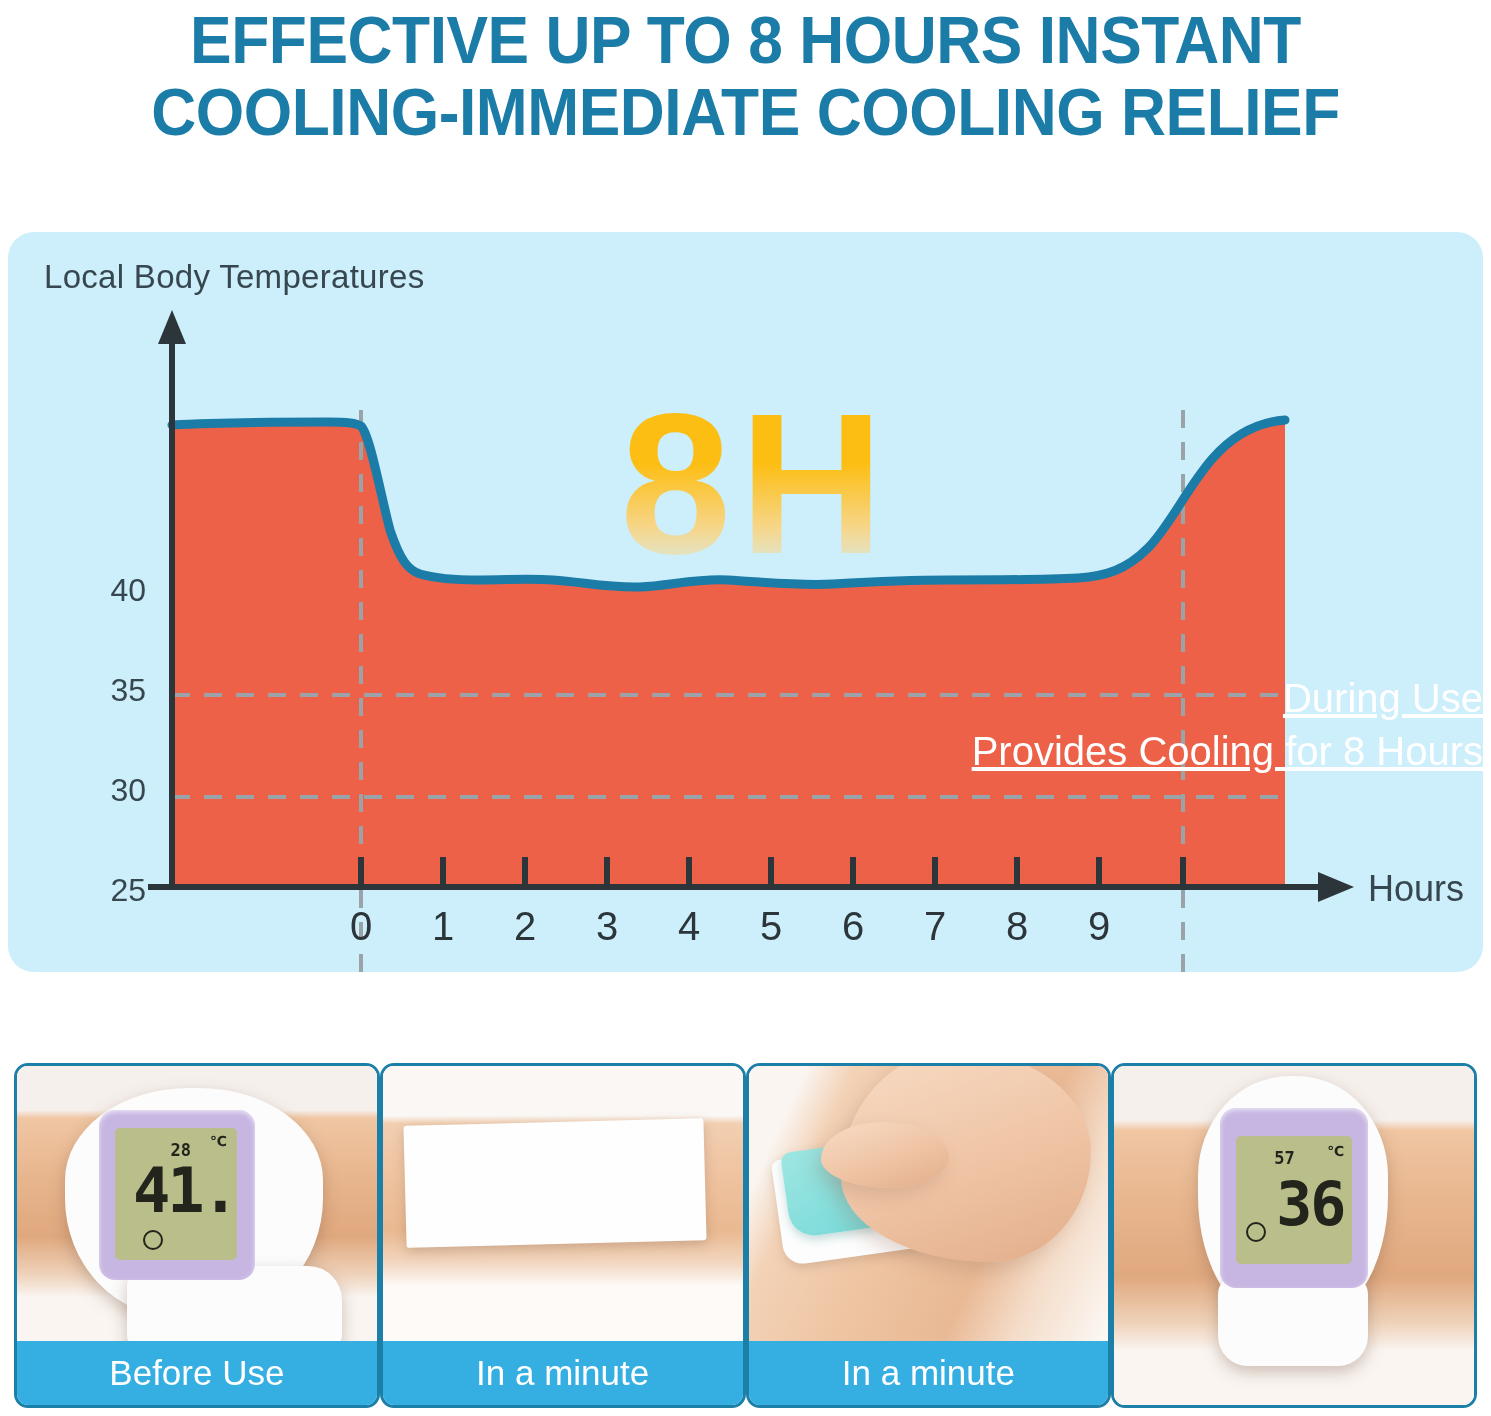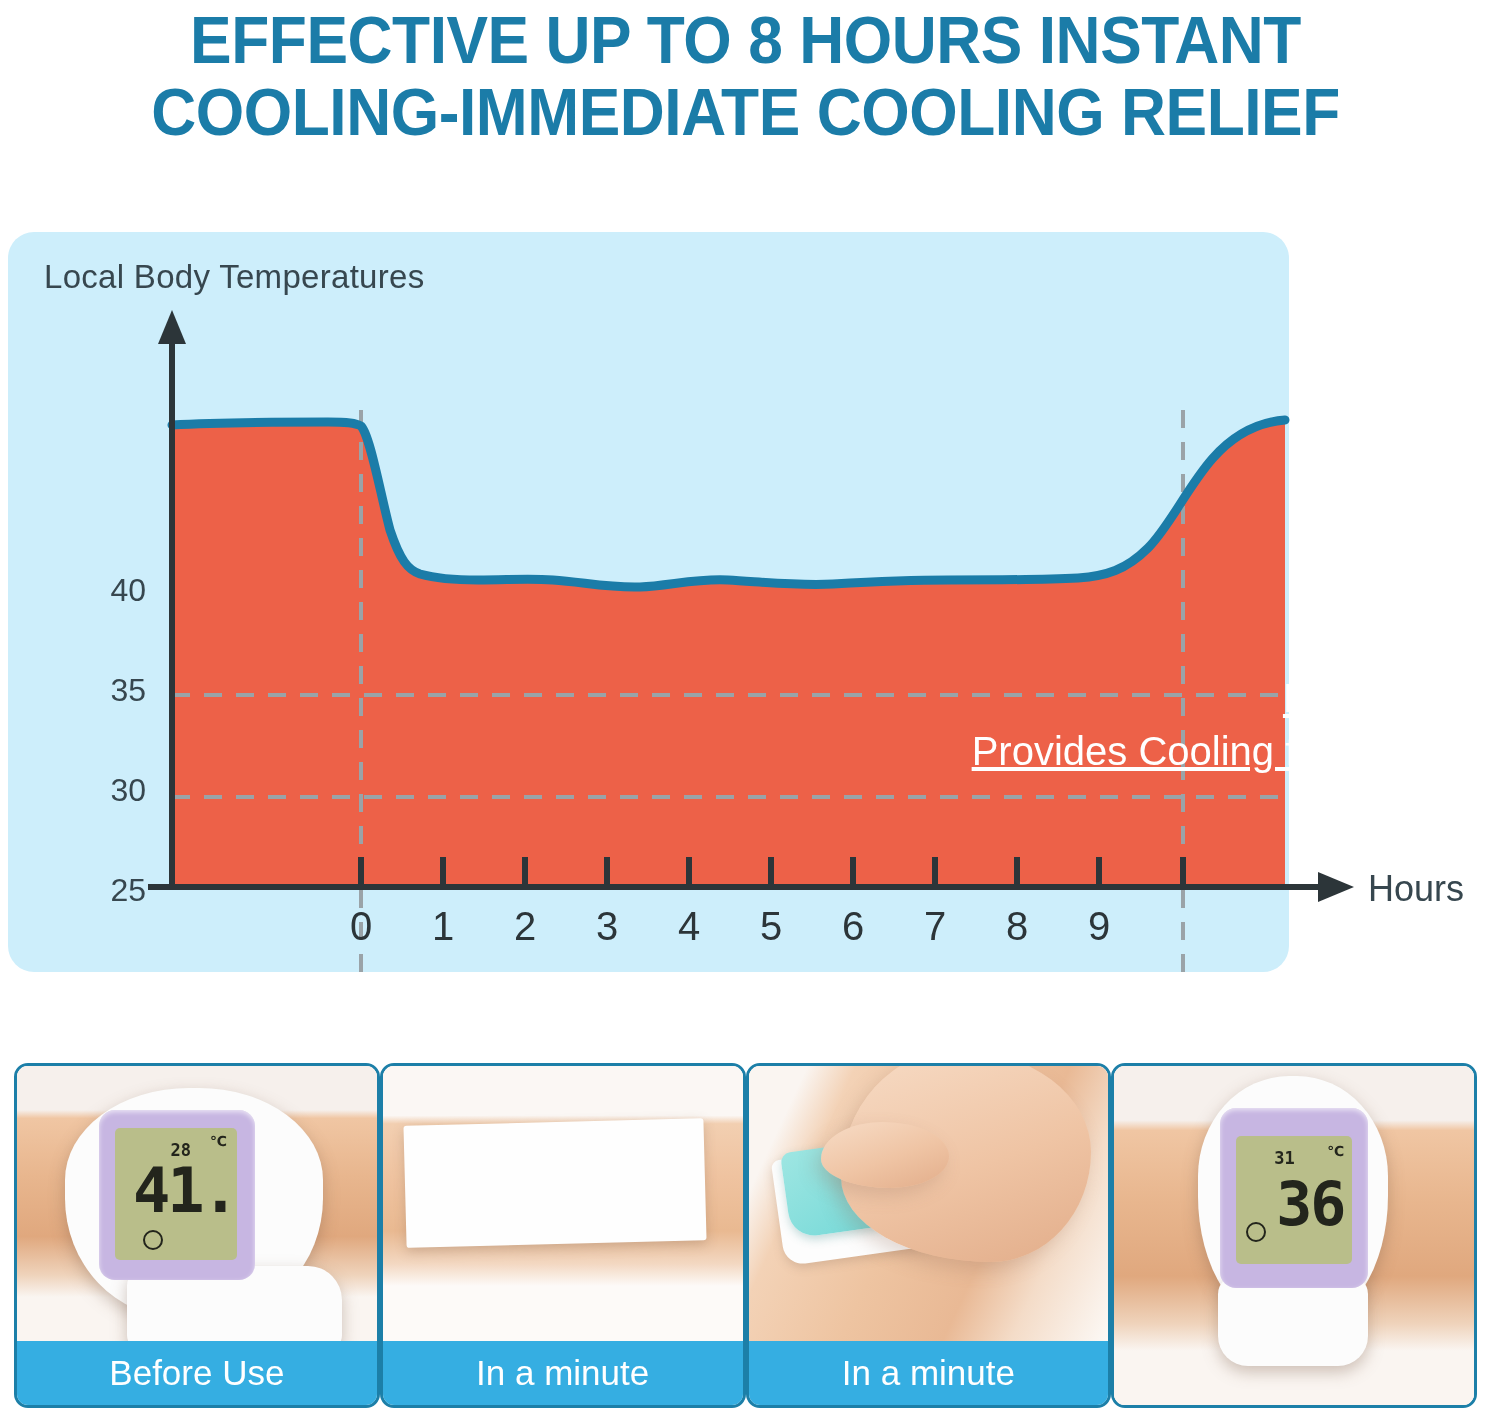--- a/index.html
+++ b/index.html
@@ -30,21 +30,21 @@
     transform-origin: center top;
     white-space: nowrap;
   }
   .headline .line { display: block; }
 
   
   .chart-panel {
     position: absolute;
     left: 8px;
     top: 232px;
-    width: 1281px;
+    width: 1475px;
     height: 740px;
     background: #CDEEFB;
     border-radius: 26px;
   }
 
   .chart-title {
     position: absolute;
     left: 36px;
     top: 26px;
     font-size: 33px;
@@ -376,24 +376,25 @@
   <div class="xtick" style="left:577px;">3</div>
   <div class="xtick" style="left:659px;">4</div>
   <div class="xtick" style="left:741px;">5</div>
   <div class="xtick" style="left:823px;">6</div>
   <div class="xtick" style="left:905px;">7</div>
   <div class="xtick" style="left:987px;">8</div>
   <div class="xtick" style="left:1069px;">9</div>
 
   <div class="axis-label-hours">Hours</div>
 
+  <div class="big-8h">8H</div>
 
   <div class="during-use">
     <span>During Use</span>
-    <span>Provides Cooling for 7 Hours</span>
+    <span>Provides Cooling for 8 Hours</span>
   </div>
 </div>
 
 <div class="panels">
 
   <div class="panel">
     <div class="panel-img">
       <div class="arm-bg"></div>
       <div class="thermo" style="left:48px; top:22px; width:258px; height:230px;"></div>
       <div class="thermo" style="left:110px; top:200px; width:215px; height:85px; border-radius:20px 34px 16px 16px;"></div>
@@ -427,20 +428,20 @@
     <div class="panel-caption">In a minute</div>
   </div>
 
   <div class="panel">
     <div class="panel-img">
       <div class="arm-bg"></div>
       <div class="thermo" style="left:84px; top:10px; width:190px; height:250px;"></div>
       <div class="thermo" style="left:104px; top:210px; width:150px; height:90px; border-radius:18px 18px 30px 30px;"></div>
       <div class="thermo-bezel" style="left:106px; top:42px; width:148px; height:180px;"></div>
       <div class="lcd" style="left:122px; top:70px; width:116px; height:128px;">
-        <div class="lcd-small" style="left:38px; top:14px; font-size:17px;">31</div>
+        <div class="lcd-small" style="left:38px; top:14px; font-size:17px;">57</div>
         <div class="lcd-unit" style="right:8px; top:8px; font-size:14px;">℃</div>
         <div class="lcd-main" style="left:40px; top:38px; font-size:60px; letter-spacing:-2px;">36</div>
         <div class="lcd-face" style="left:10px; bottom:22px; width:16px; height:16px;"></div>
       </div>
     </div>
   </div>
 </div>
 
 </body></html>

